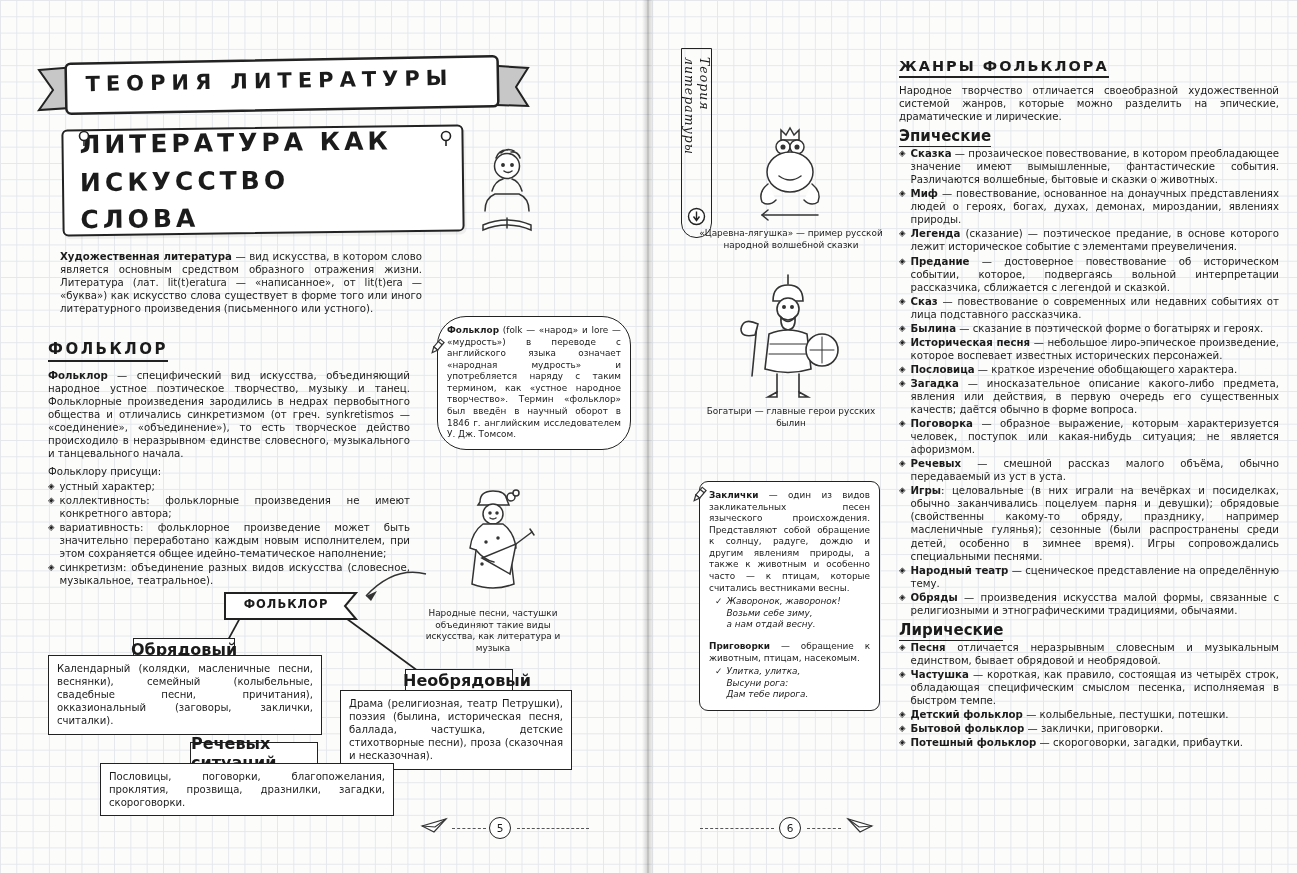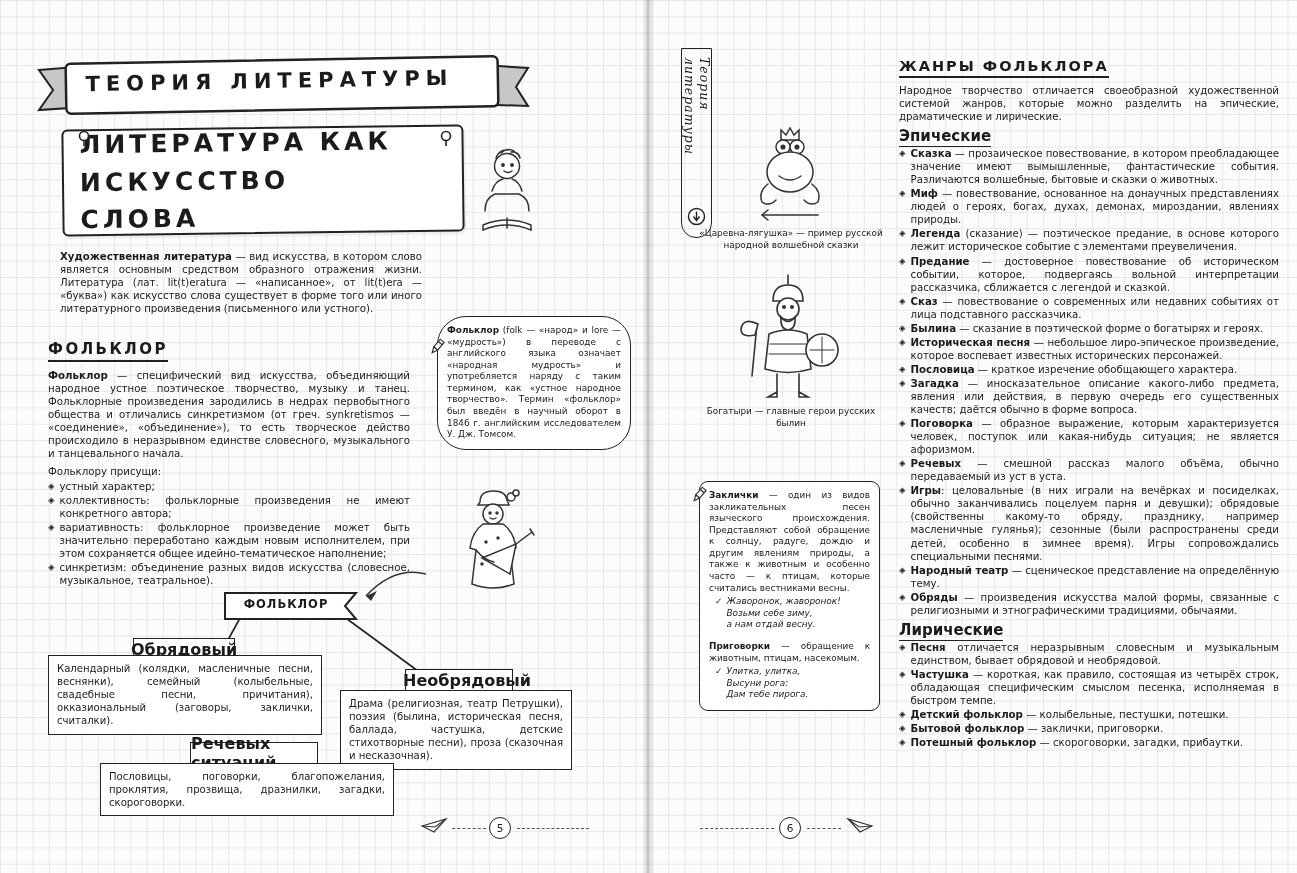--- a/index.html
+++ b/index.html
@@ -201,20 +201,21 @@
       <line x1="78" y1="43" x2="82" y2="49"></line>
       <path d="M24 64 Q32 74 42 76" fill="none"></path>
     </g>
   </svg>
 
   <svg class="abs" style="left:352px; top:566px;" width="80" height="44">
     <path d="M74 8 Q42 0 14 30" fill="none" stroke="#333" stroke-width="1.5"></path>
     <polygon points="14,30 25,25 19,35" fill="#333"></polygon>
   </svg>
 
+  <div class="abs fig-caption" style="left:418px; top:608px; width:150px;">Народные песни, частушки объединяют такие виды искусства, как литература и музыка</div>
 
   <div class="abs" style="left:40px; top:585px; width:585px; height:245px;">
     <svg style="position:absolute; left:0; top:0;" width="585" height="245">
       <line x1="200" y1="33" x2="188" y2="55" stroke="#222" stroke-width="1.6"></line>
       <line x1="303" y1="31" x2="378" y2="86" stroke="#222" stroke-width="1.6"></line>
     </svg>
     <svg style="position:absolute; left:183px; top:6px;" width="136" height="30">
       <polygon points="2,2 133,2 122,15 133,28 2,28" fill="#fff" stroke="#222" stroke-width="2"></polygon>
     </svg>
     <div class="diagram-root-text">ФОЛЬКЛОР</div>

